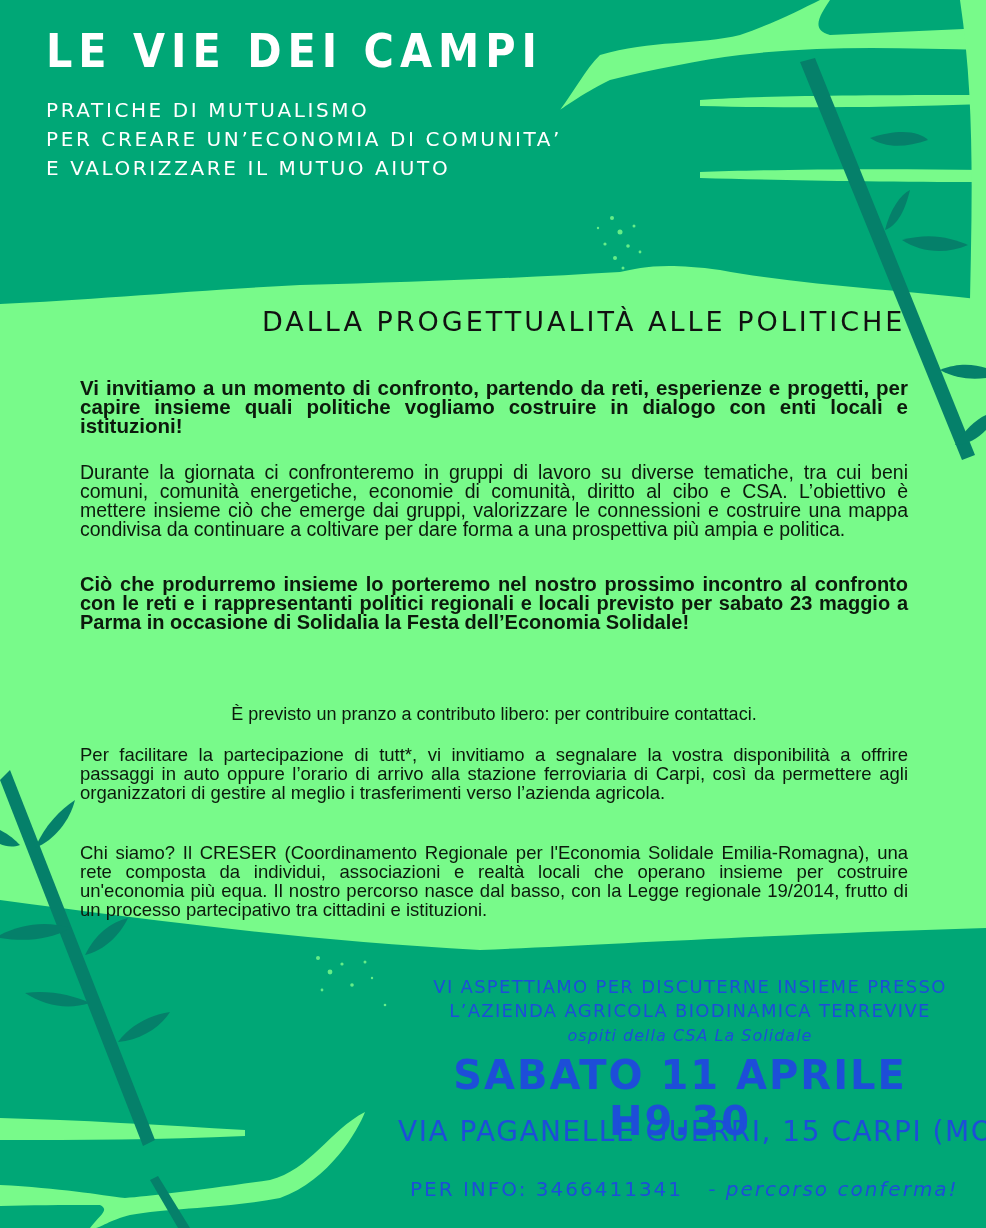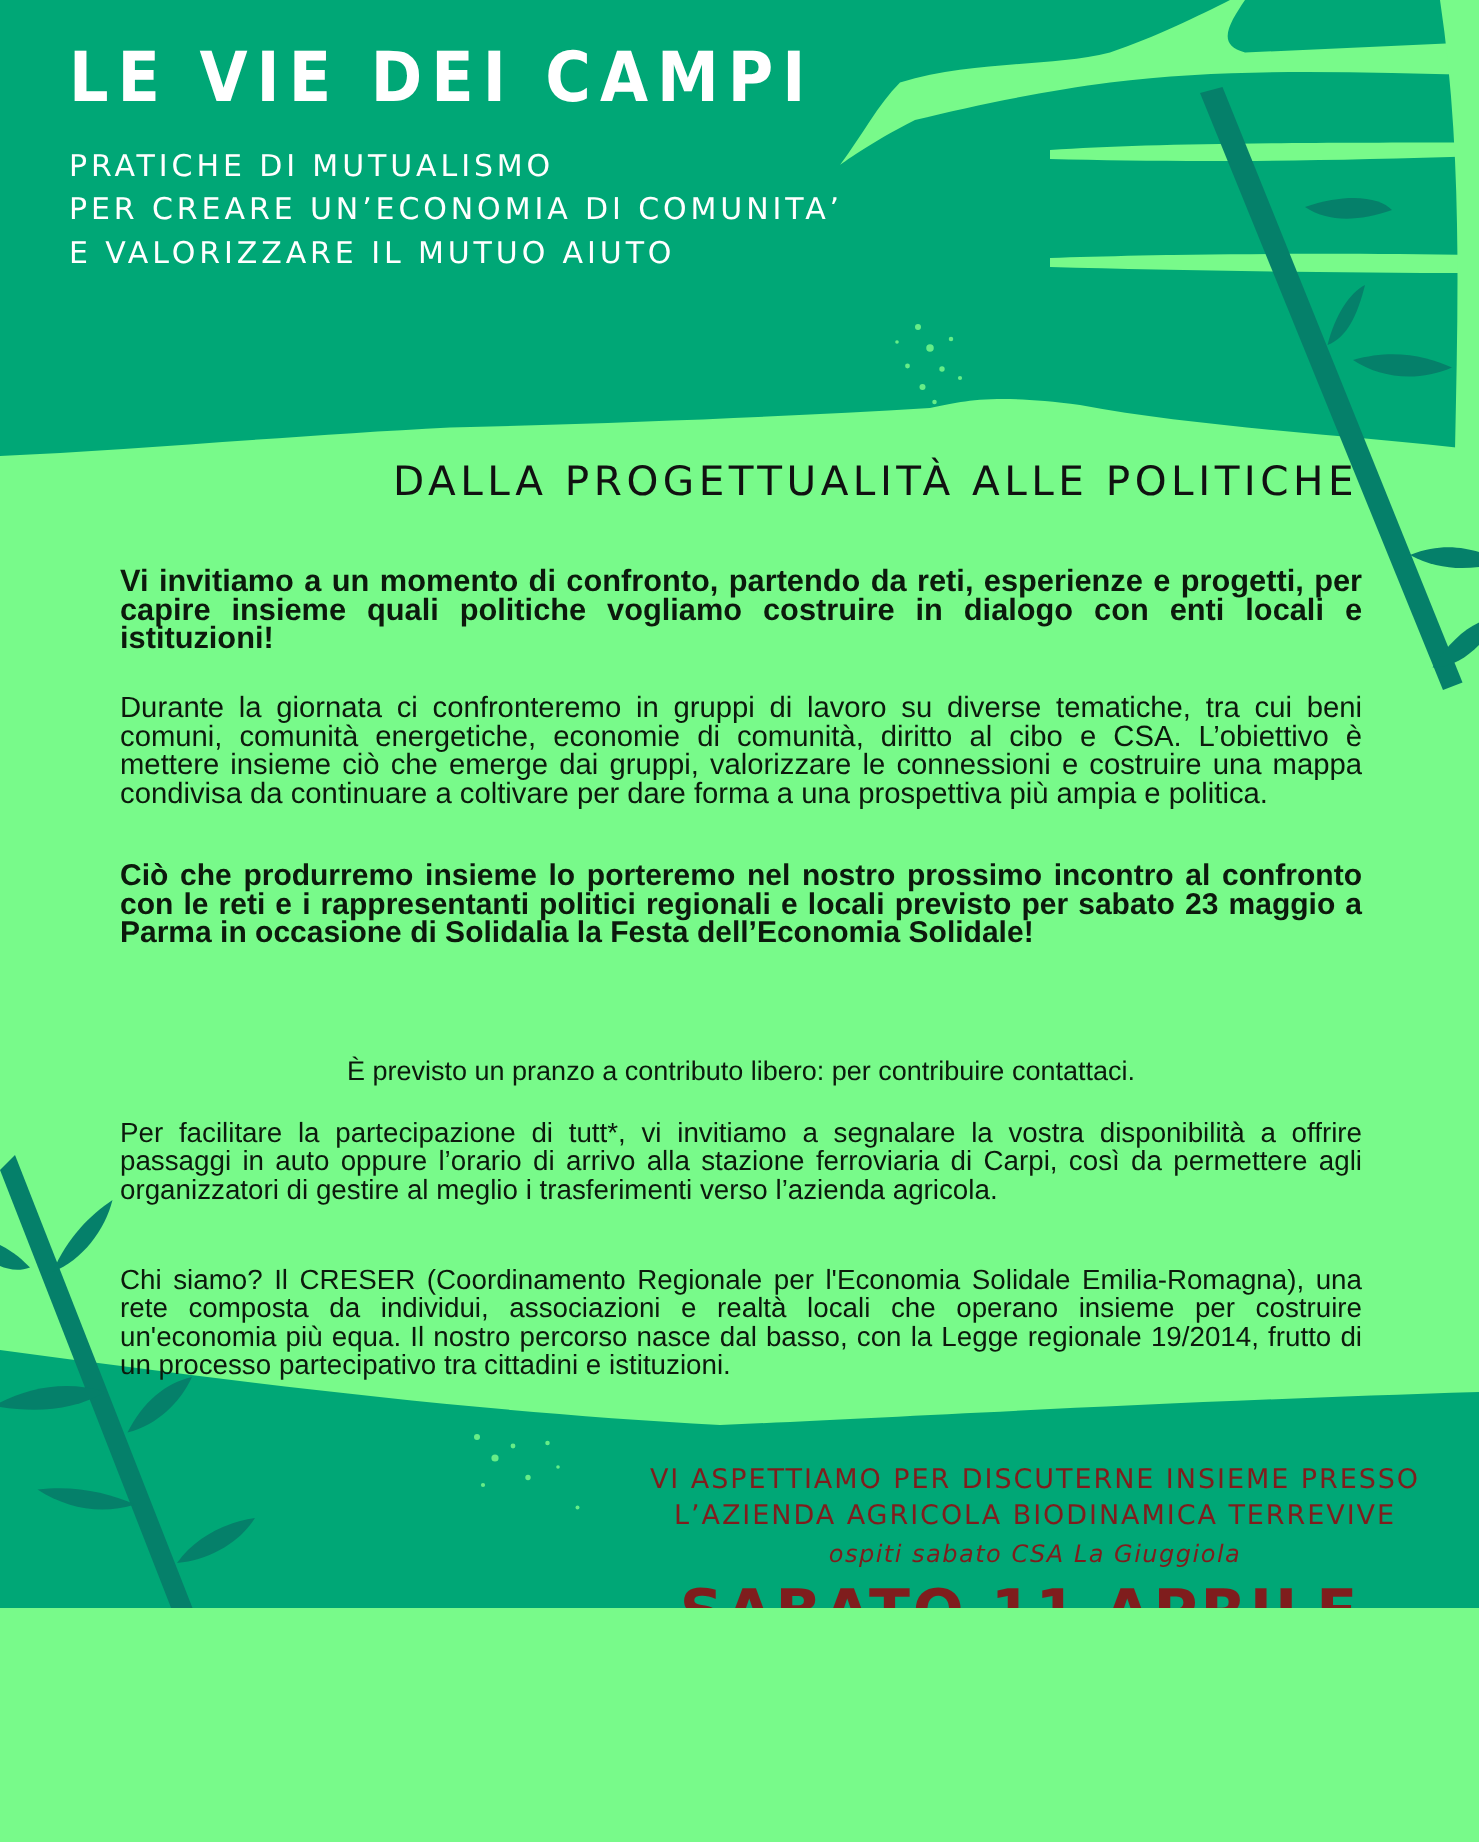--- a/index.html
+++ b/index.html
@@ -1,37 +1,37 @@
 <!DOCTYPE html>
 <html><head>
 <meta charset="utf-8">
 <style>
   html, body { margin:0; padding:0; }
   body { width:986px; height:1228px; overflow:hidden; background:#78fa8a; font-family:"DejaVu Sans", sans-serif; }
-  .poster { position:relative; width:986px; height:1072px; overflow:hidden; background:#78fa8a; }
+  .poster { position:relative; width:986px; height:1228px; overflow:hidden; background:#78fa8a; }
   .bg-svg { position:absolute; left:0; top:0; width:986px; height:1228px; z-index:0; }
   .layer { position:absolute; z-index:2; }
 
   .hand { font-family:"DejaVu Sans", sans-serif; color:#ffffff; text-transform:uppercase; }
   .title { left:46px; top:22px; font-size:46px; font-weight:bold; letter-spacing:6px; line-height:58px; font-stretch:condensed; }
   .subtitle { left:46px; top:96px; font-size:20px; letter-spacing:2.6px; line-height:29px; }
   .subtitle div { white-space:nowrap; }
   .tagline { left:46px; top:212px; font-size:20px; letter-spacing:2.6px; line-height:29px; white-space:nowrap; }
 
   .section-title { left:262px; top:306px; width:640px; font-size:27px; letter-spacing:3px; color:#111; text-transform:uppercase; font-family:"DejaVu Sans", sans-serif; white-space:nowrap;text-align:center; }
 
   .body { left:80px; width:828px; color:#0c1a0c; font-family:"Liberation Sans", sans-serif; text-align:justify;margin-top:16px; }
   .p-lead { top:362px; font-size:20.5px; font-weight:bold; line-height:19px; }
   .p-1 { top:447px; font-size:19.5px; line-height:19px; }
   .p-bold2 { top:559px; font-size:20px; font-weight:bold; line-height:19px; }
   .p-center { top:688px; font-size:18px; line-height:20px; text-align:center; width:828px; }
   .p-3 { top:729px; font-size:18.5px; line-height:19px; }
   .p-4 { top:827px; font-size:18.5px; line-height:19px; }
 
-  .footer { left:400px; width:580px; text-align:center; color:#7f1d1d; }
+  .footer { left:400px; width:580px; text-align:center; color:#1d4ed8; }
   .f1 { top:975px; font-size:18px; letter-spacing:1.3px; line-height:24px; text-transform:uppercase; }
   .f2 { top:1026px; font-size:16px; font-style:italic; letter-spacing:1px; }
   .f-date { top:1052px; left:420px; width:520px; font-size:40px; font-weight:bold; letter-spacing:2px; text-transform:uppercase; }
   .f-addr { top:1115px; left:398px; width:570px; font-size:28px; letter-spacing:1.5px; text-transform:uppercase; white-space:nowrap; }
   .f-info { top:1177px; left:410px; width:520px; font-size:20px; letter-spacing:2px; white-space:nowrap; text-align:left; }
   .f-info .conf { font-style:italic; letter-spacing:2px; }
 </style>
 </head>
 <body>
 
@@ -104,21 +104,21 @@
   <div class="layer body p-1">Durante la giornata ci confronteremo in gruppi di lavoro su diverse tematiche, tra cui beni comuni, comunità energetiche, economie di comunità, diritto al cibo e CSA. L’obiettivo è mettere insieme ciò che emerge dai gruppi, valorizzare le connessioni e costruire una mappa condivisa da continuare a coltivare per dare forma a una prospettiva più ampia e politica.</div>
   <div class="layer body p-bold2">Ciò che produrremo insieme lo porteremo nel nostro prossimo incontro al confronto con le reti e i rappresentanti politici regionali e locali previsto per sabato 23 maggio a Parma in occasione di Solidalia la Festa dell’Economia Solidale!</div>
   <div class="layer body p-center">È previsto un pranzo a contributo libero: per contribuire contattaci.</div>
   <div class="layer body p-3">Per facilitare la partecipazione di tutt*, vi invitiamo a segnalare la vostra disponibilità a offrire passaggi in auto oppure l’orario di arrivo alla stazione ferroviaria di Carpi, così da permettere agli organizzatori di gestire al meglio i trasferimenti verso l’azienda agricola.</div>
   <div class="layer body p-4">Chi siamo? Il CRESER (Coordinamento Regionale per l'Economia Solidale Emilia-Romagna), una rete composta da individui, associazioni e realtà locali che operano insieme per costruire un'economia più equa. Il nostro percorso nasce dal basso, con la Legge regionale 19/2014, frutto di un processo partecipativo tra cittadini e istituzioni.</div>
 
   <div class="layer footer f1">
     <div>VI ASPETTIAMO PER DISCUTERNE INSIEME PRESSO</div>
     <div>L’AZIENDA AGRICOLA BIODINAMICA TERREVIVE</div>
   </div>
-  <div class="layer footer f2">ospiti sabato CSA La Giuggiola</div>
+  <div class="layer footer f2">ospiti della CSA La Solidale</div>
   <div class="layer footer f-date">SABATO 11 APRILE H9.30</div>
   <div class="layer footer f-addr">VIA PAGANELLE GUERRI, 15 CARPI (MO)</div>
   <div class="layer footer f-info">
     <span>PER INFO:</span>
     <span>3466411341</span>
     &nbsp;
     <span class="conf">- percorso conferma!</span>
   </div>
 </div>
 

